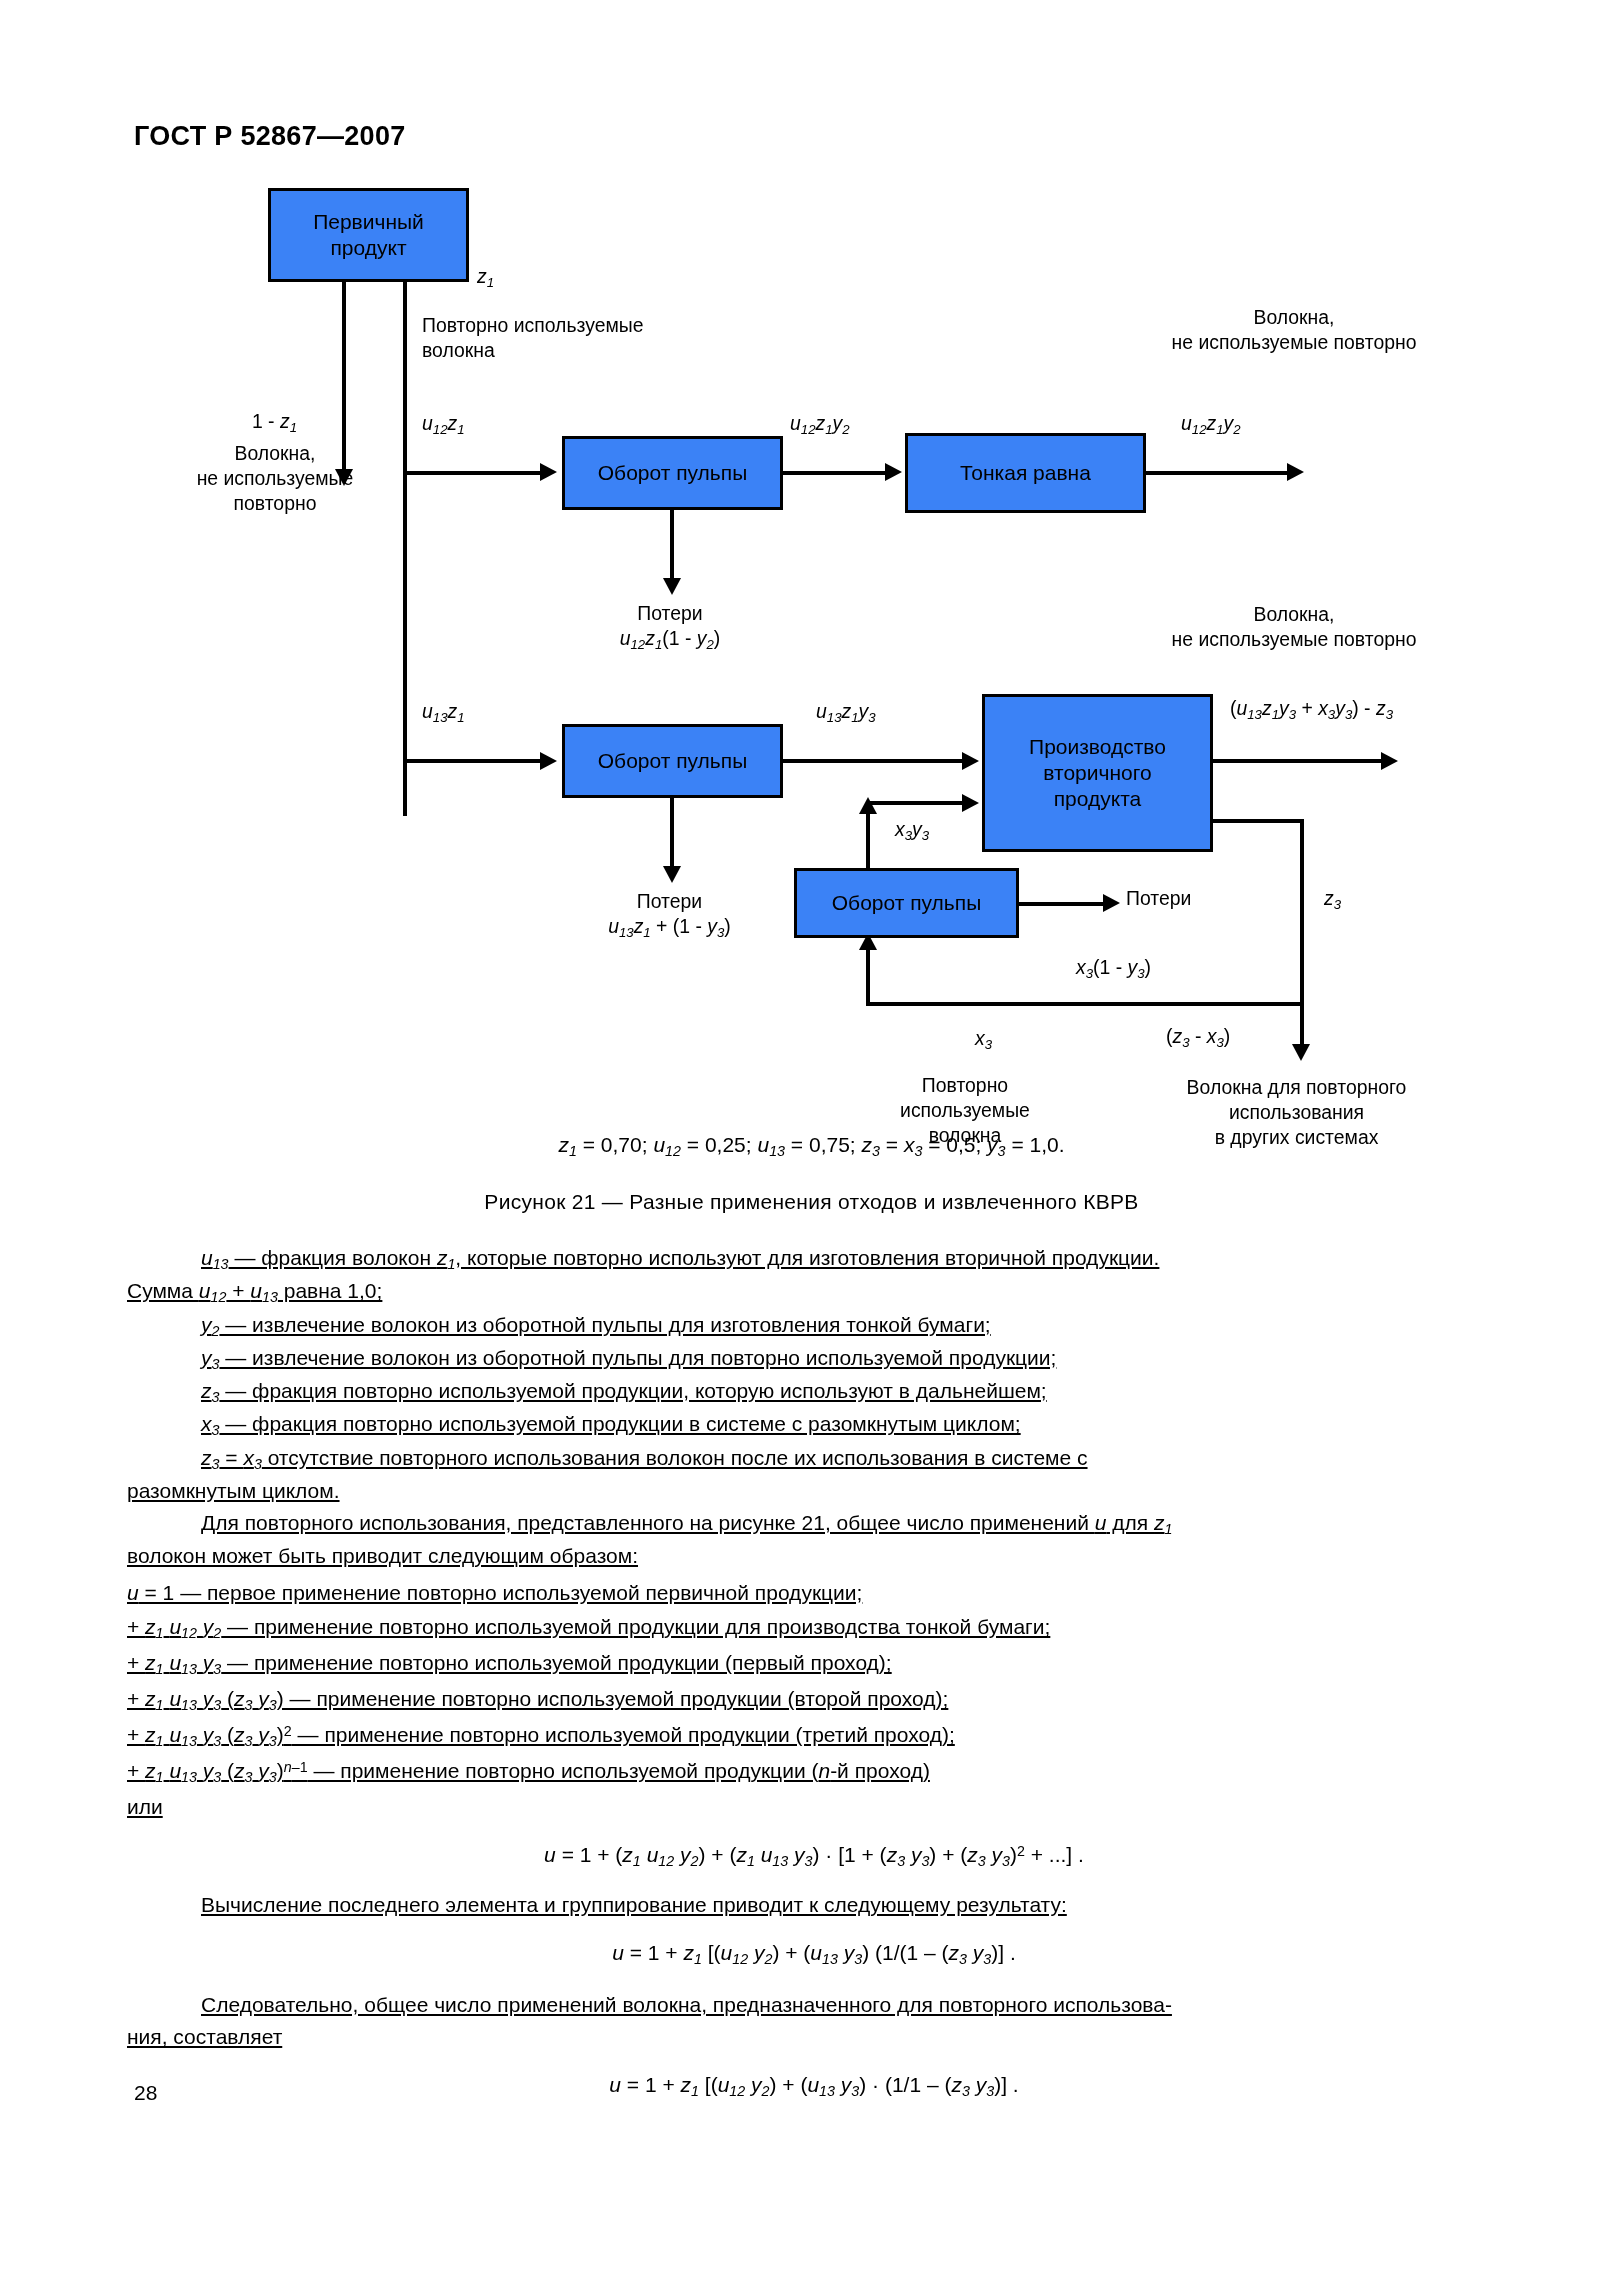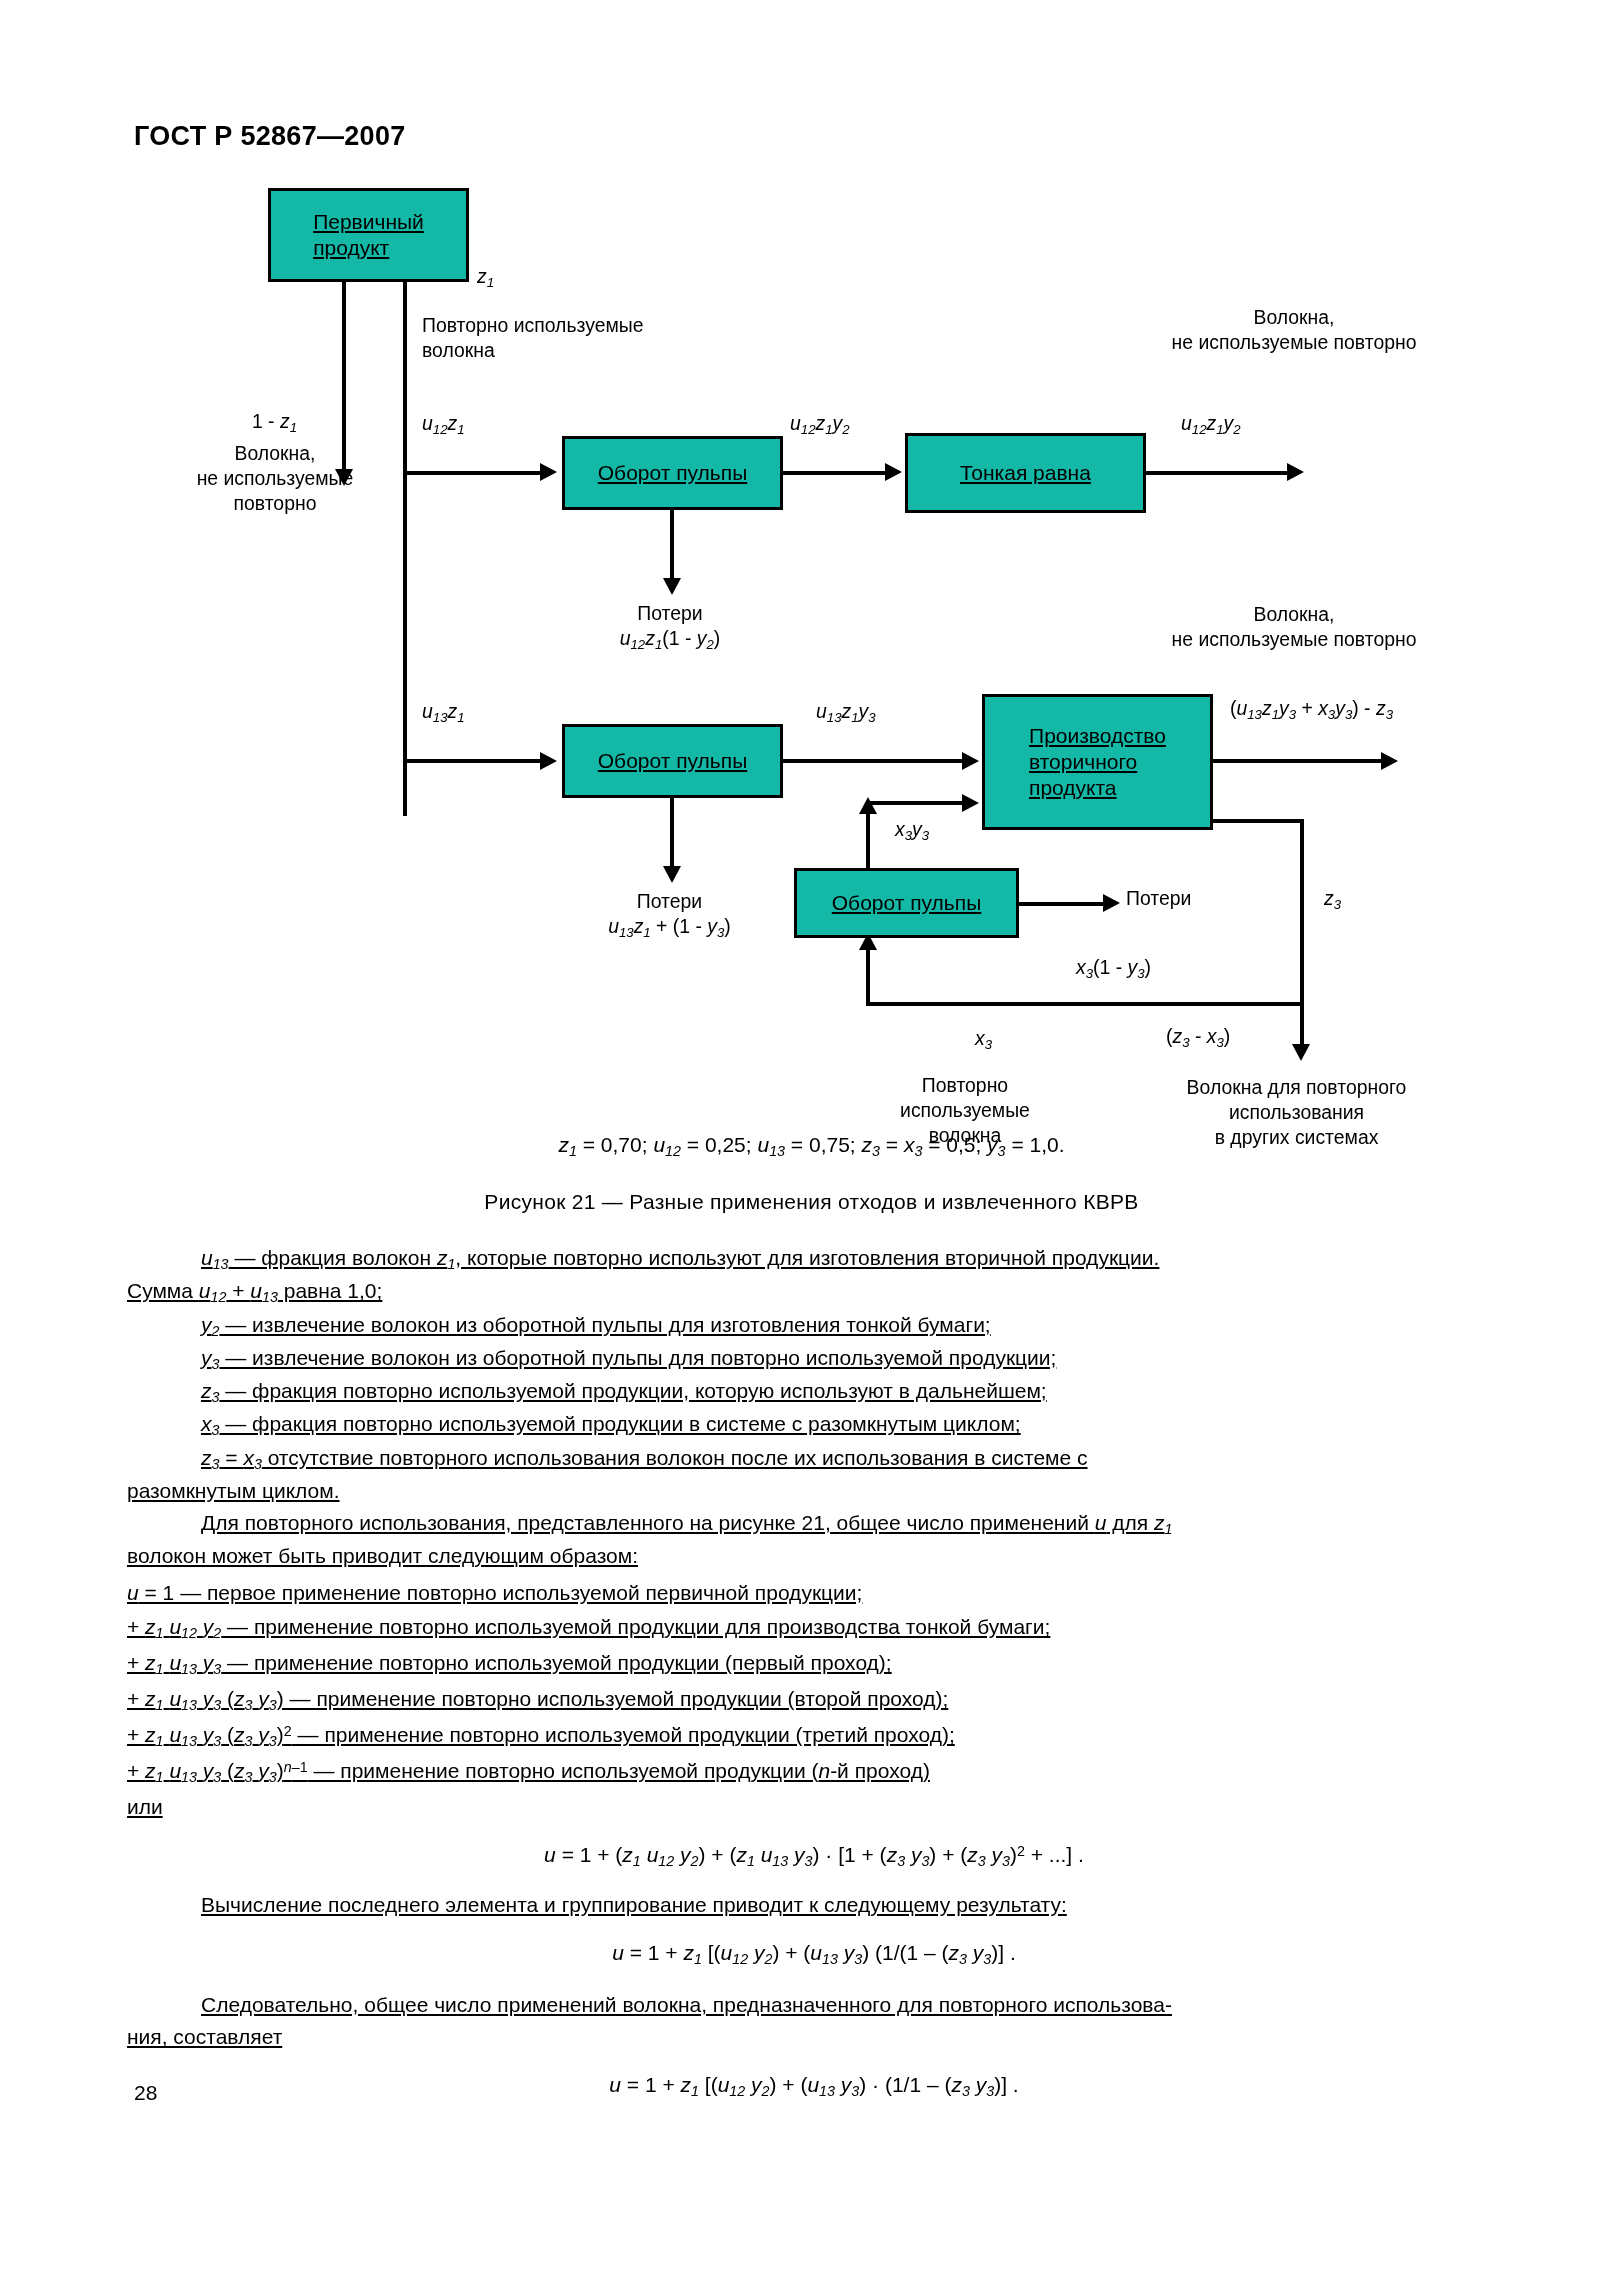--- a/index.html
+++ b/index.html
@@ -18,27 +18,27 @@
     font-size:27px; font-weight:bold; letter-spacing:0.3px;
     white-space:nowrap;
   }
 
   
   .diagram { position:absolute; left:0px; top:188px; width:1623px; height:938px; }
 
   .box {
     position:absolute;
     border:3.4px solid #000;
-    background:#14b8a6;
+    background:#3b82f6;
     box-sizing:border-box;
     display:flex; align-items:center; justify-content:center;
+    text-align:center;
     font-size:21px;
     line-height:1.25;
     z-index:3;
-    text-decoration:underline;
   }
 
   .ln { position:absolute; background:#000; z-index:1; }
   .ln.h { height:4px; }
   .ln.v { width:4px; }
 
   
   .ah { position:absolute; width:0; height:0; z-index:2; }
   .ah.right { border-top:9.4px solid transparent; border-bottom:9.4px solid transparent; border-left:17.4px solid #000; }
   .ah.down  { border-left:9.4px solid transparent; border-right:9.4px solid transparent; border-top:17.4px solid #000; }
@@ -92,21 +92,21 @@
     </div>
 
     <div class="box" style="left:905px; top:245px; width:241px; height:80px;">
       <div>Тонкая равна</div>
     </div>
 
     <div class="box" style="left:562px; top:536px; width:221px; height:74px;">
       <div>Оборот пульпы</div>
     </div>
 
-    <div class="box" style="left:982px; top:506px; width:231px; height:136px;">
+    <div class="box" style="left:982px; top:506px; width:231px; height:158px;">
       <div>Производство<br>вторичного<br>продукта</div>
     </div>
 
     <div class="box" style="left:794px; top:680px; width:225px; height:70px;">
       <div>Оборот пульпы</div>
     </div>
 
     <div class="ln v" style="left:342px; top:92px; height:191px;"></div>
     <div class="ah down" style="left:335px; top:281px;"></div>
 

